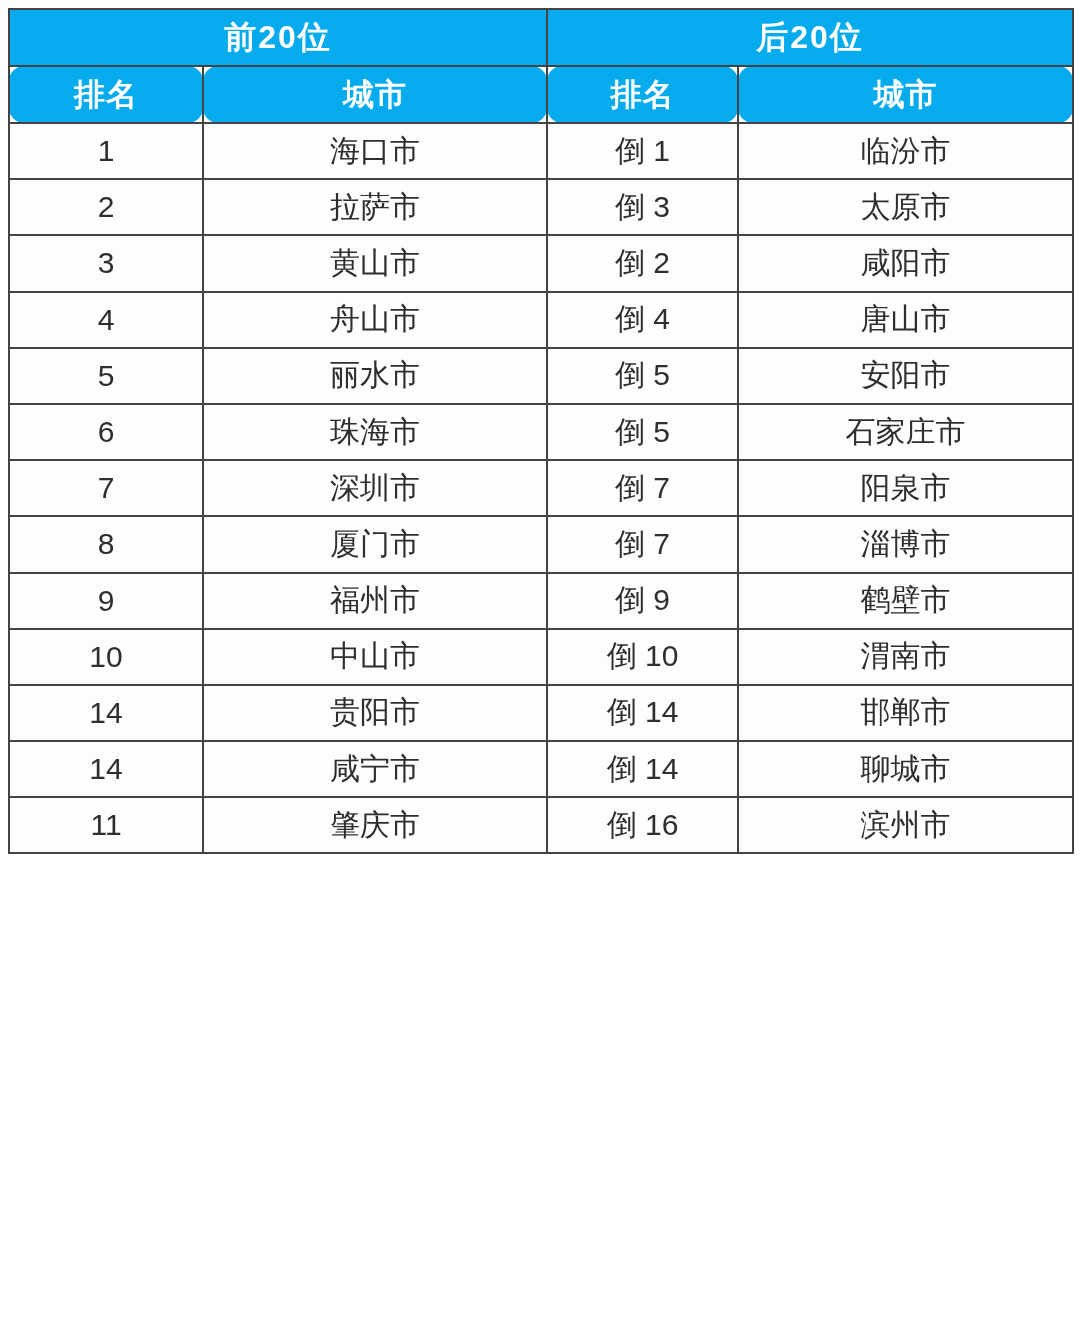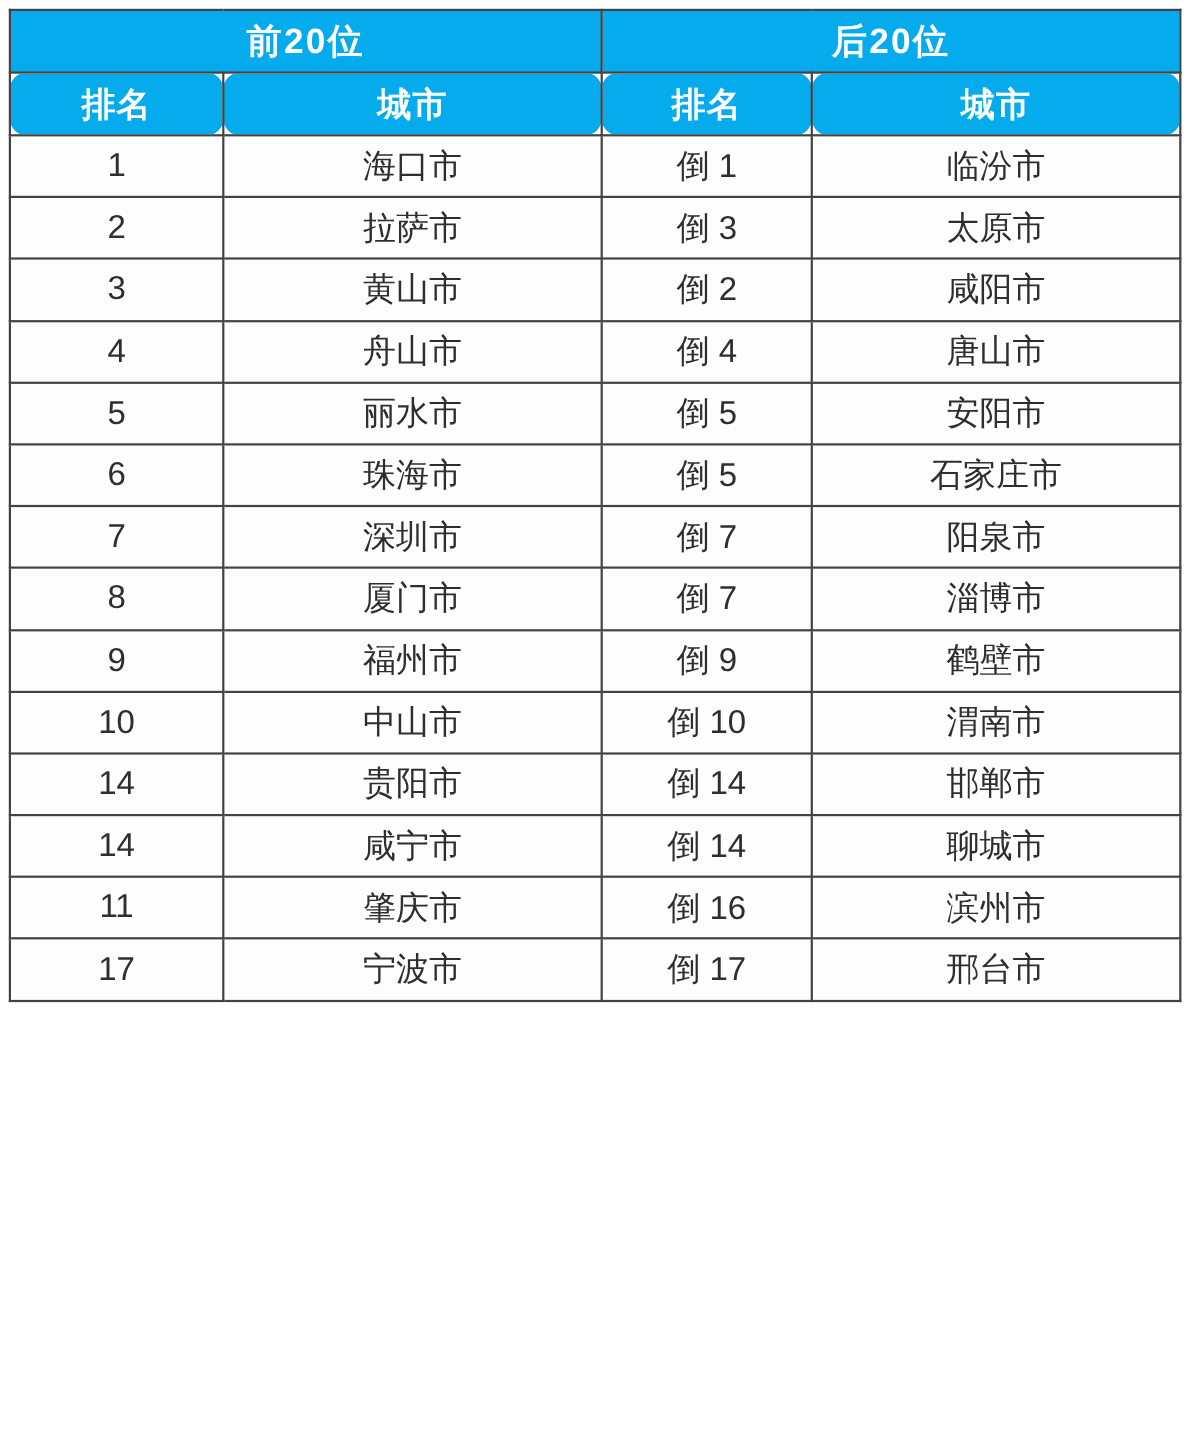--- a/index.html
+++ b/index.html
@@ -160,21 +160,15 @@
           <td>咸宁市</td>
           <td>倒 14</td>
           <td>聊城市</td>
         </tr>
         <tr>
           <td>11</td>
           <td>肇庆市</td>
           <td>倒 16</td>
           <td>滨州市</td>
         </tr>
-        <tr>
-          <td>17</td>
-          <td>宁波市</td>
-          <td>倒 17</td>
-          <td>邢台市</td>
-        </tr>
       </tbody>
   </table>
 </div>
 
 </body></html>

